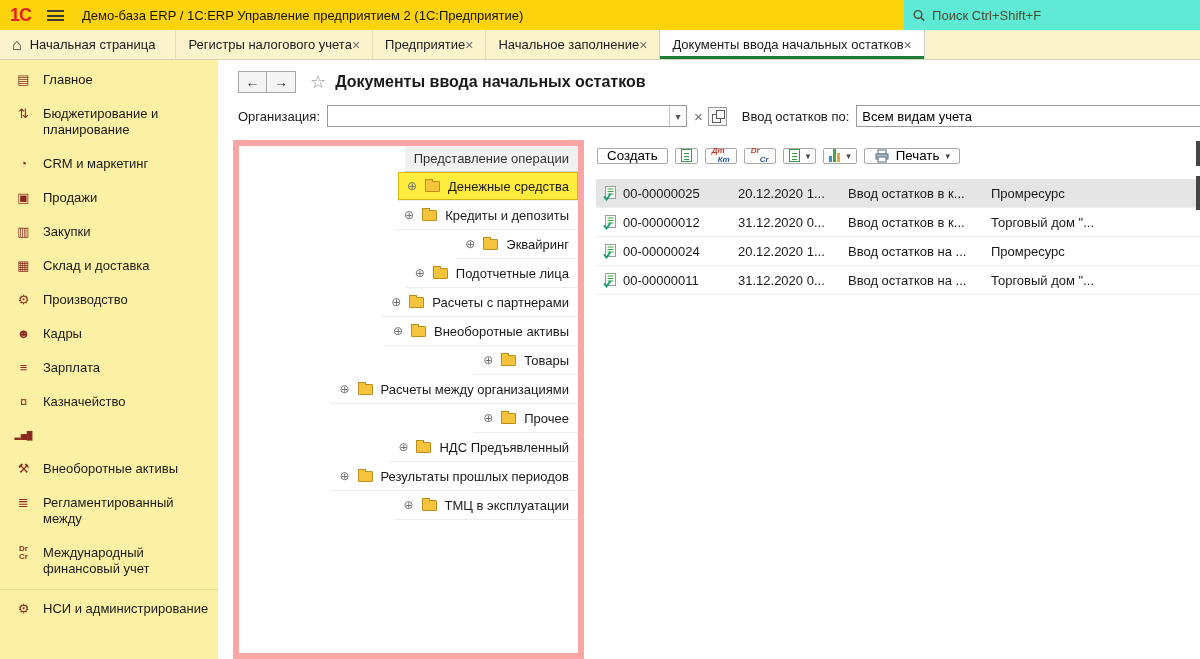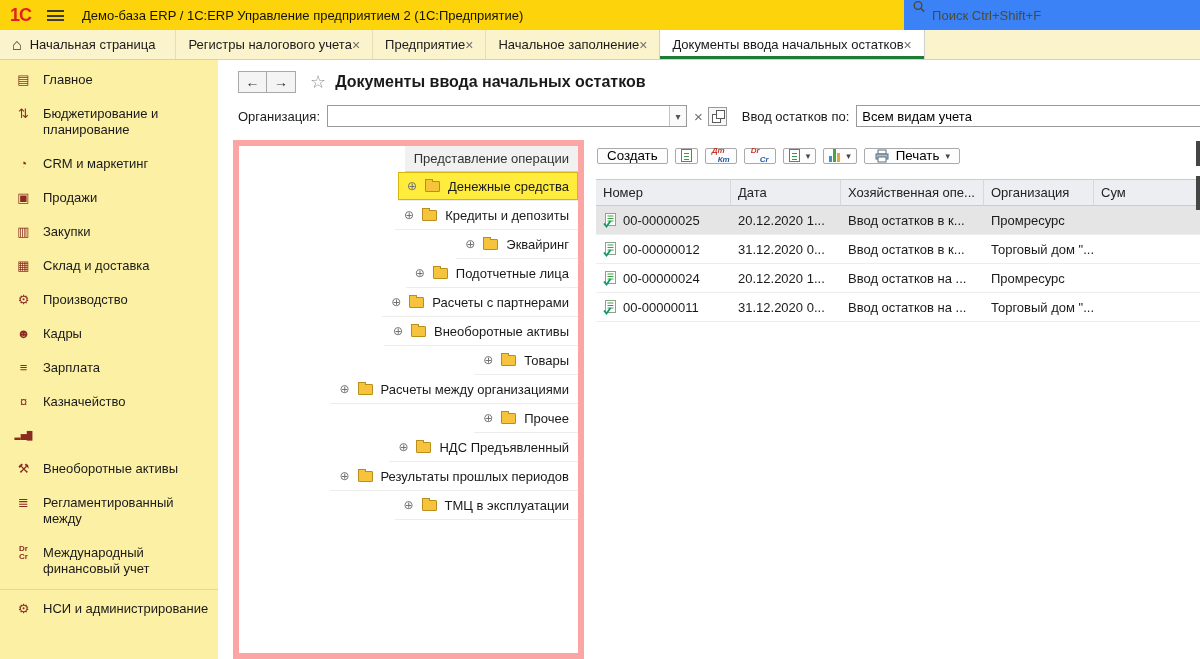--- a/index.html
+++ b/index.html
@@ -5,21 +5,21 @@
   * { box-sizing: border-box; margin: 0; padding: 0; }
   html,body { width:1200px; height:659px; overflow:hidden;
     font-family:"Liberation Sans","DejaVu Sans",sans-serif; font-size:13px; color:#1a1a1a; background:#fff; position:relative;}
 
   
   .topbar { height:30px; background:#fdd30c; display:flex; align-items:center; padding-left:10px; }
   .logo { color:#e31e24; font-weight:bold; font-size:18px; margin-right:16px; letter-spacing:-1px; }
   .hamburger { width:17px; height:11px; border-top:2px solid #3a3a3a; border-bottom:2px solid #3a3a3a; position:relative; margin-right:18px; cursor:pointer;}
   .hamburger::before { content:""; position:absolute; left:0; right:0; top:3px; height:2px; background:#3a3a3a; }
   .topbar-title { font-size:13px; color:#141400; }
-  .search { margin-left:auto; width:296px; height:30px; background:#3b82f6; display:flex; gap:7px; padding:0 9px; }
+  .search { margin-left:auto; width:296px; height:30px; background:#5eead4; display:flex; align-items:center; gap:7px; padding:0 9px; }
   .search input { border:none; background:transparent; outline:none; font-size:13px; width:100%; color:#333; font-family:inherit;}
   .search input::placeholder { color:#4d4a33; opacity:1; }
 
   
   .tabbar { height:30px; background:#fbf3cb; display:flex; align-items:stretch; border-bottom:1px solid #d6d2ba; }
   .home-tab { display:flex; align-items:center; gap:8px; padding:0 20px 0 12px; cursor:pointer; }
   .home-glyph { font-size:16px; color:#333; line-height:1; }
   .tab { display:flex; align-items:center; padding:0 12px; border-left:1px solid #e4ddb6; cursor:pointer; white-space:nowrap; }
   .tab .close { color:#6f6f6f; font-size:14px; line-height:1; cursor:pointer; }
   .tab.active { background:#fff; border-left:1px solid #cfcfcf; border-right:1px solid #cfcfcf; box-shadow: inset 0 -3px 0 #1e7b34; }
@@ -329,27 +329,20 @@
               <rect x="4" y="1" width="8" height="4" fill="#fff" stroke="#5b7282"></rect>
               <rect x="2" y="5" width="12" height="5" fill="#a9bcc9" stroke="#5b7282"></rect>
               <rect x="4" y="8" width="8" height="5" fill="#fff" stroke="#5b7282"></rect>
             </svg>
             <span>Печать</span>
             <span class="dd-arrow">▾</span>
           </button>
         </div>
 
         <div class="table">
-          <div class="thead">
-            <div class="th">Номер</div>
-            <div class="th">Дата</div>
-            <div class="th">Хозяйственная опе...</div>
-            <div class="th">Организация</div>
-            <div class="th">Сум</div>
-          </div>
 
           <div class="trow selected">
             <div class="td">
               <svg width="14" height="15" viewBox="0 0 14 15">
                 <rect x="2.5" y="0.5" width="10" height="12" fill="#fff" stroke="#8fa08f"></rect>
                 <line x1="4.5" y1="3" x2="10.5" y2="3" stroke="#3aa23a"></line>
                 <line x1="4.5" y1="5.5" x2="10.5" y2="5.5" stroke="#3aa23a"></line>
                 <line x1="4.5" y1="8" x2="10.5" y2="8" stroke="#3aa23a"></line>
                 <path d="M1 10.5 l2.5 3 l4 -5.5" fill="none" stroke="#0b9a68" stroke-width="1.8"></path>
               </svg>

